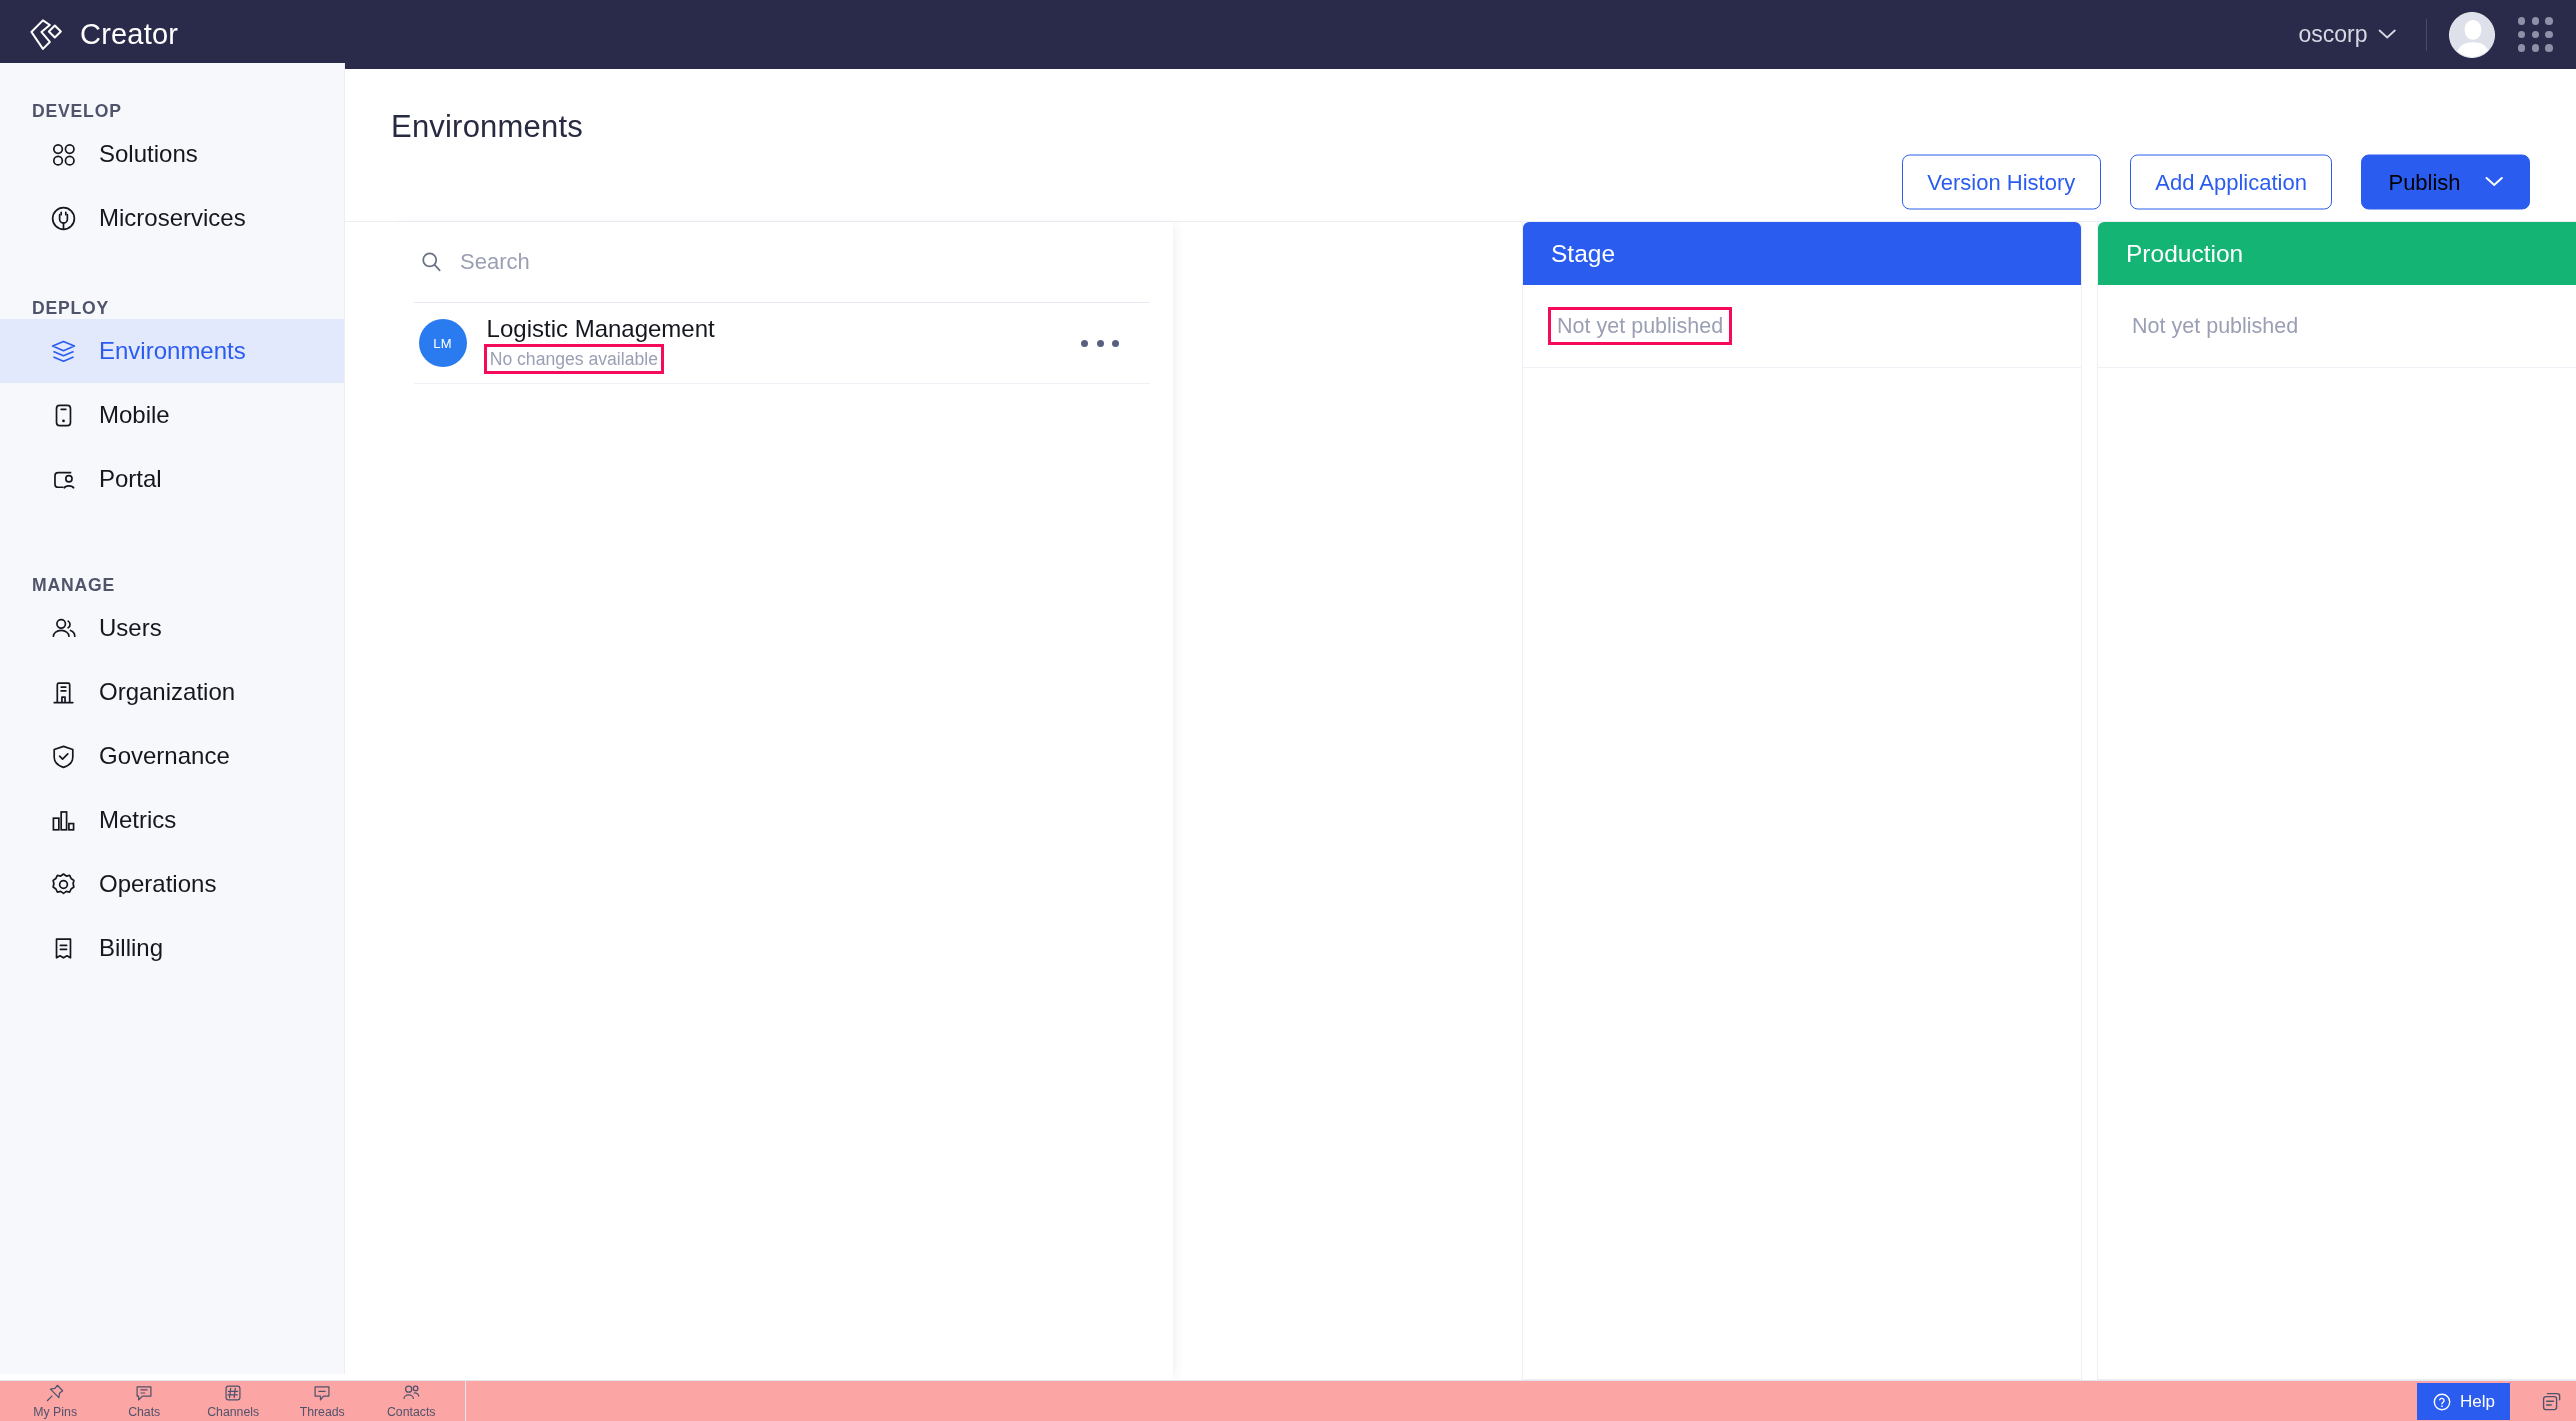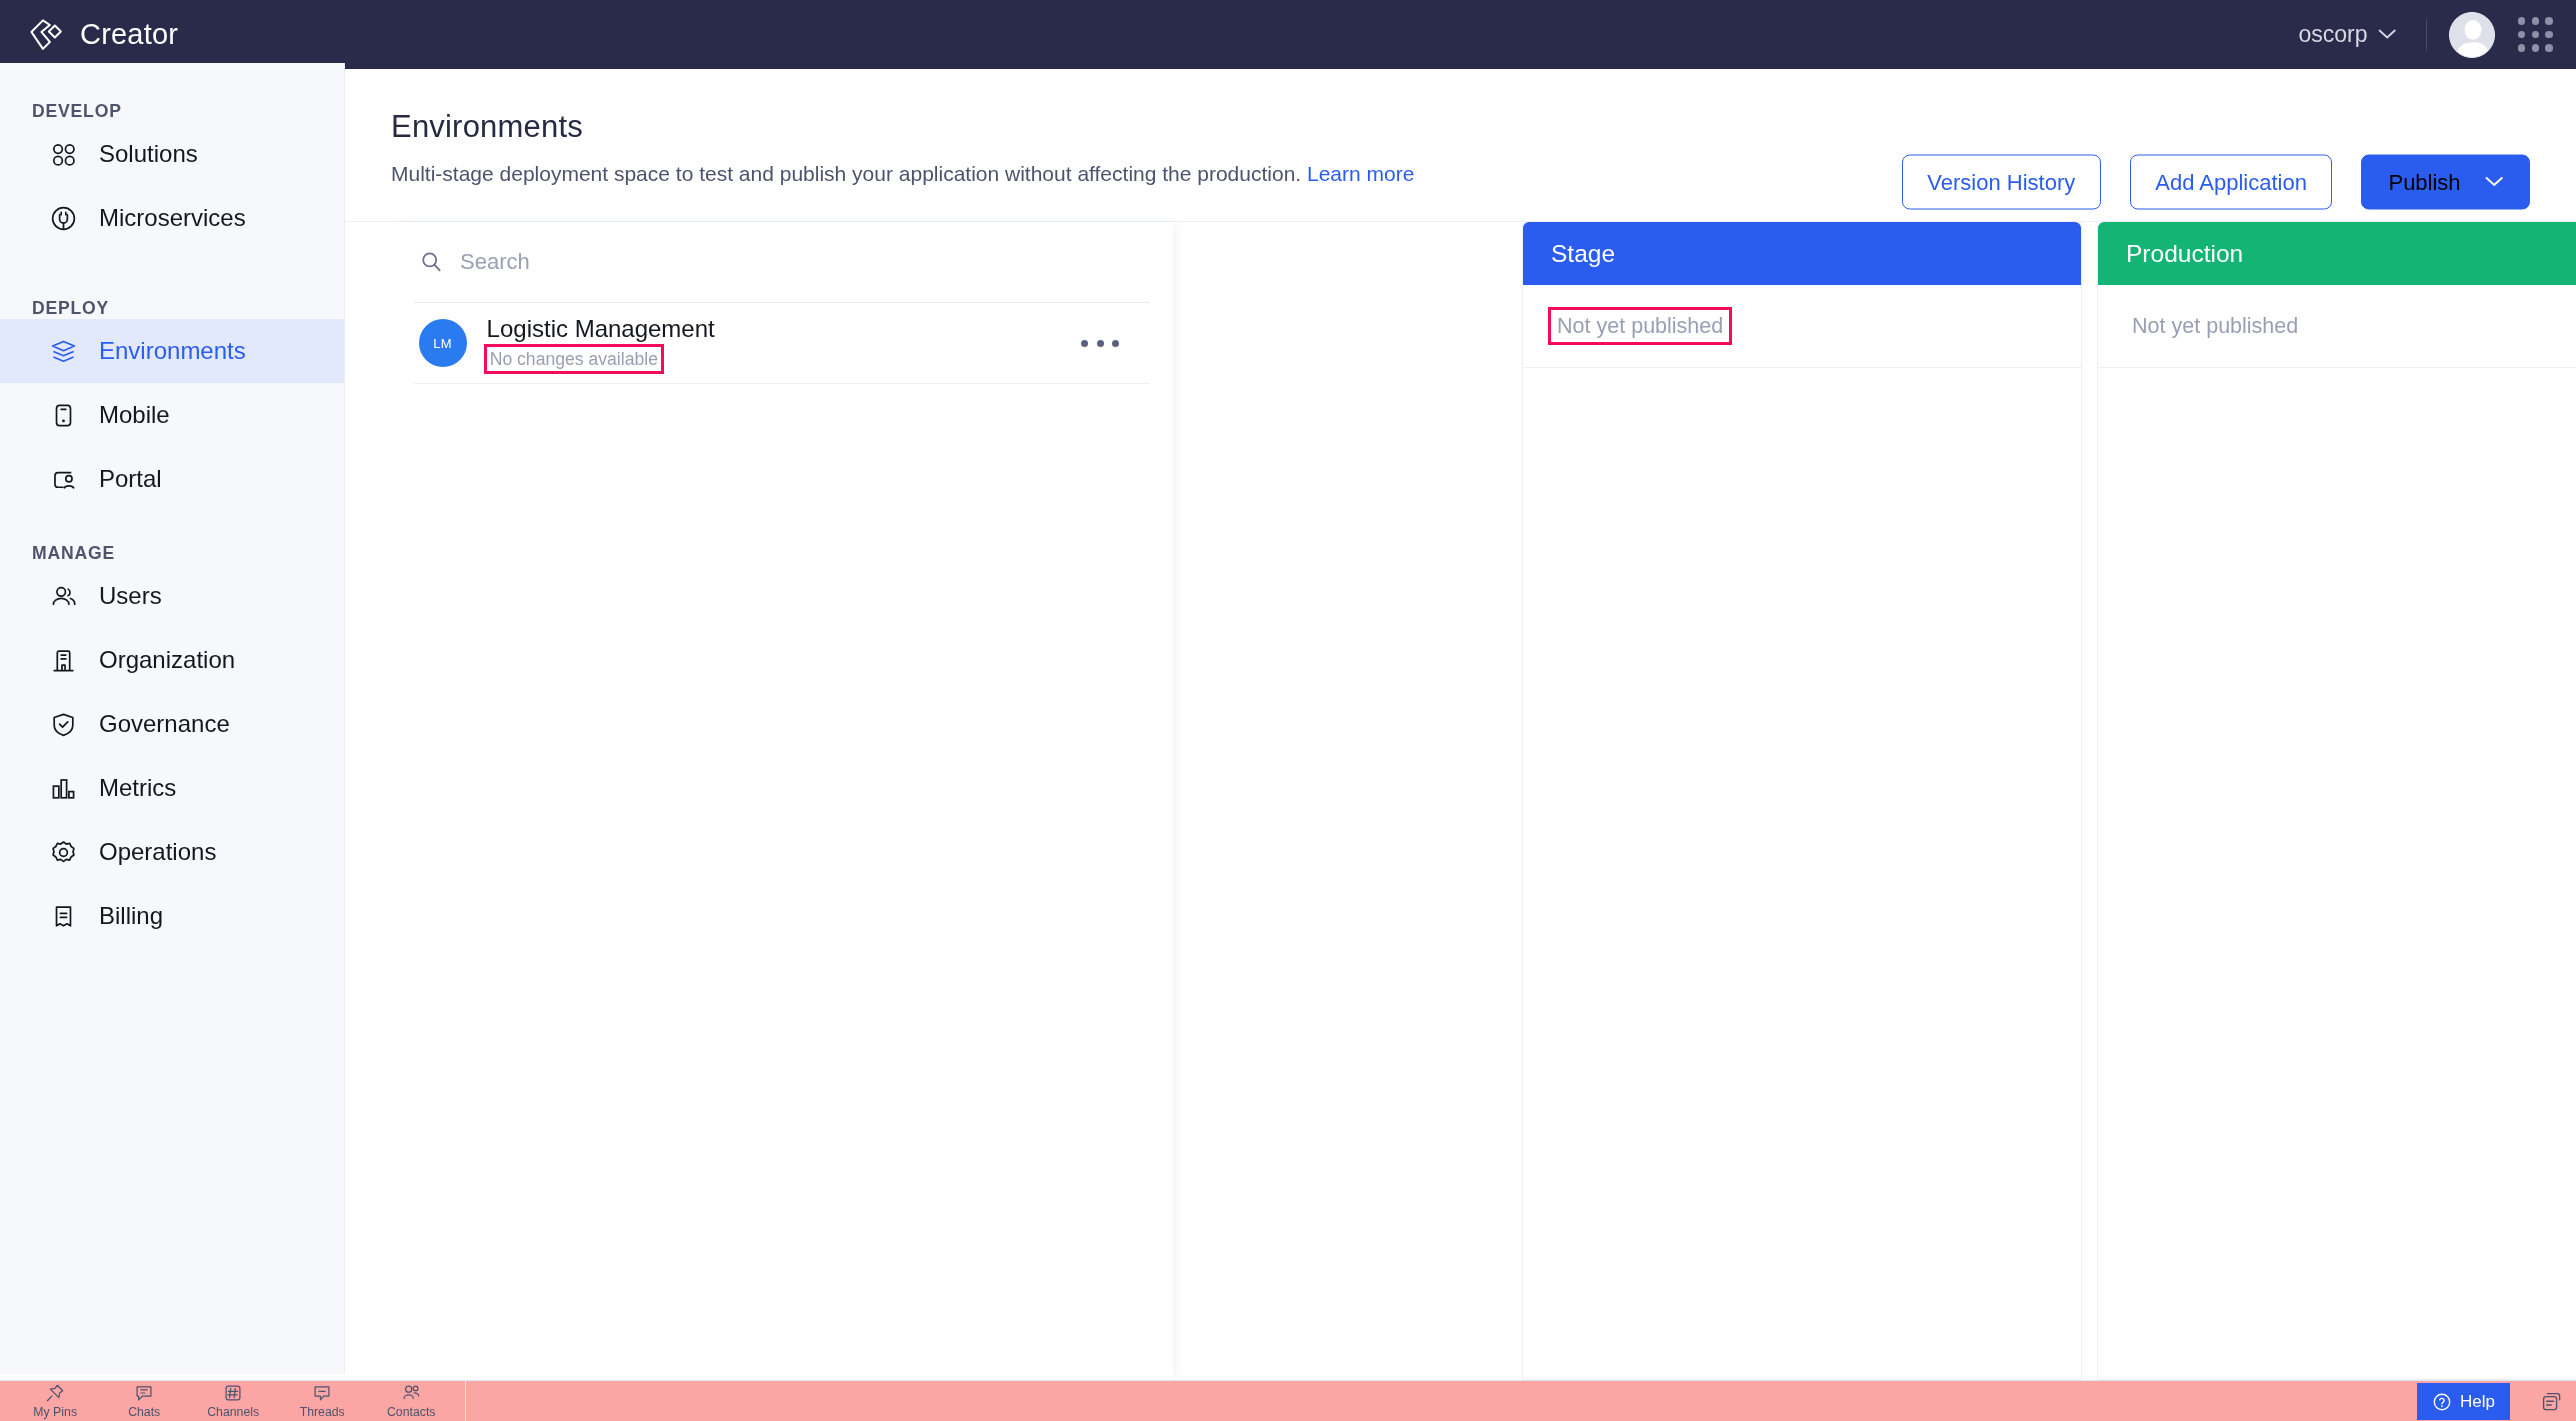--- a/index.html
+++ b/index.html
@@ -52,21 +52,21 @@
     width: 345px; height: 1311px;
     background: #f7f8fc;
     border-right: 0.8px solid #eceef4;
   }
   .side-section {
     font-size: 17.6px; font-weight: 700; letter-spacing: 0.8px;
     color: #50546b; padding: 0 0 0 32px;
   }
   .side-section.s1 { margin-top: 38px; }
   .side-section.s2 { margin-top: 48px; }
-  .side-section.s3 { margin-top: 32px; }
+  .side-section.s3 { margin-top: 64px; }
   .side-item {
     position: relative; display: flex; align-items: center;
     height: 64px; padding-left: 48px; cursor: pointer;
   }
   .side-item .ico { width: 31px; height: 31px; flex: none; display: block; }
   .side-item .lbl {
     font-size: 24px; color: #15171f; margin-left: 20px;
     font-weight: 400; white-space: nowrap;
   }
   .side-item.active { background: #e3e9fd; }
@@ -384,24 +384,20 @@
       </g>
     </svg>
     <span class="lbl">Billing</span>
   </div>
 </div>
 
 <div class="main">
 
   <div class="page-head">
     <div class="page-title">Environments</div>
-    <div class="page-sub">
-      <span>Multi-stage deployment space to test and publish your application without affecting the production.</span>
-      <a href="#">Learn more</a>
-    </div>
 
     <div class="head-actions">
       <div class="btn btn-outline">Version History</div>
       <div class="btn btn-outline">Add Application</div>
       <div class="btn btn-primary">
         <span>Publish</span>
         <svg class="chev" viewBox="0 0 24 14">
           <path d="M2 2 L12 11 L22 2" fill="none" stroke="#ffffff" stroke-width="2.6" stroke-linecap="round"></path>
         </svg>
       </div>

